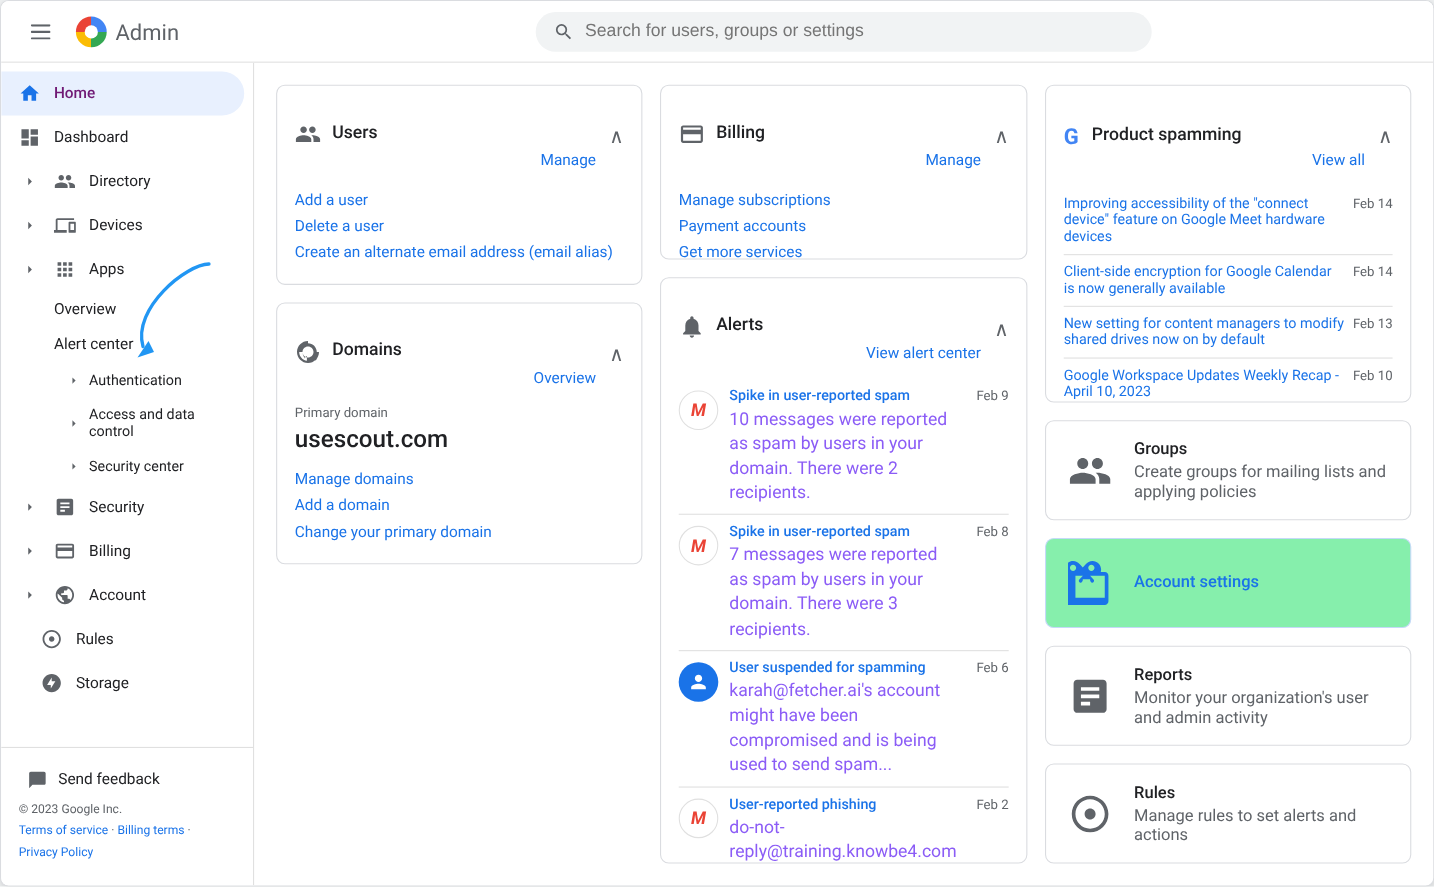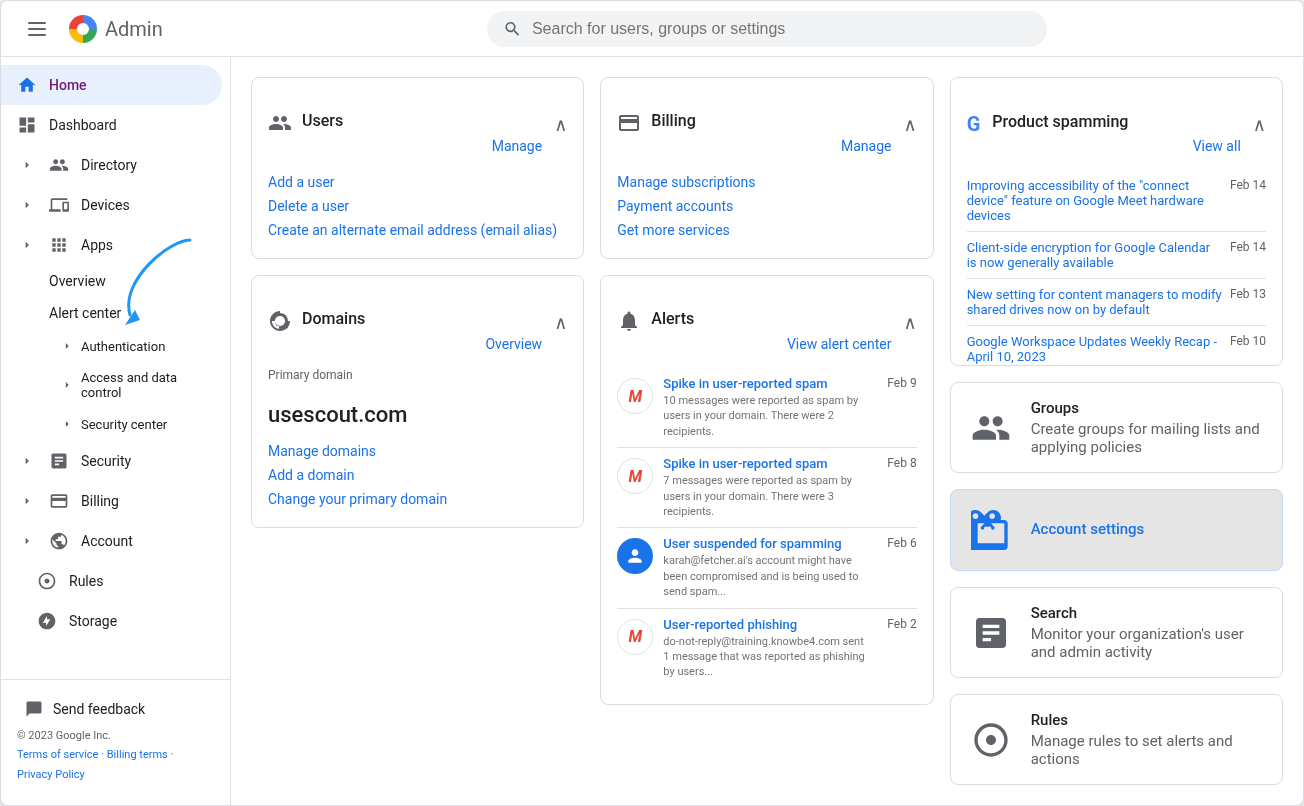--- a/index.html
+++ b/index.html
@@ -47,37 +47,37 @@
     
     .card-body-link { display: block; color: #1a73e8; font-size: 14px; cursor: pointer; padding: 4px 0; text-decoration: none; }
     
     
     .update-item { display: flex; justify-content: space-between; padding: 8px 0; border-bottom: 1px solid #e0e0e0; font-size: 13px; }
     .update-item:last-child { border-bottom: none; }
     .update-text { color: #1a73e8; cursor: pointer; flex: 1; margin-right: 8px; }
     .update-date { color: #5f6368; white-space: nowrap; font-size: 12px; }
     
     
-    .domain-label { font-size: 12px; color: #5f6368; margin-bottom: 20px; }
+    .domain-label { font-size: 12px; color: #5f6368; margin-bottom: 5px; }
     .domain-value { font-size: 22px; font-weight: 500; color: #202124; margin-bottom: 12px; }
     
     
     .alert-item { display: flex; gap: 10px; padding: 8px 0; border-bottom: 1px solid #e0e0e0; }
     .alert-item:last-child { border-bottom: none; }
     .alert-icon { width: 36px; height: 36px; border-radius: 50%; display: flex; align-items: center; justify-content: center; flex-shrink: 0; font-size: 18px; margin-top: 2px; }
     .alert-icon.gmail { background: #fff; border: 1px solid #e0e0e0; }
     .alert-icon.user { background: #1a73e8; color: #fff; font-size: 16px; }
     .alert-content { flex: 1; }
     .alert-title { font-size: 13px; font-weight: 500; color: #1a73e8; cursor: pointer; }
-    .alert-desc { font-size: 11px; color: #737373; line-height: 1.4; margin-top: 2px; }
+    .alert-desc { font-size: 16px; color: #8b5cf6; line-height: 1.4; margin-top: 2px; }
     .alert-date { font-size: 12px; color: #5f6368; white-space: nowrap; margin-left: 8px; }
     
     
     .right-card { background: #fff; border: 1px solid #dadce0; border-radius: 8px; padding: 16px; display: flex; align-items: center; gap: 16px; cursor: pointer; }
-    .right-card.highlighted { background: #e5e5e5; border-color: #c5d9f8; }
+    .right-card.highlighted { background: #86efac; border-color: #c5d9f8; }
     .right-card-icon { width: 48px; height: 48px; display: flex; align-items: center; justify-content: center; flex-shrink: 0; }
     .right-card-text .card-name { font-size: 15px; font-weight: 500; color: #202124; margin-bottom: 3px; }
     .right-card-text .card-desc { font-size: 15px; color: #5f6368; }
     .right-card.highlighted .right-card-text .card-name { color: #1a73e8; }
     
     
     .sidebar-footer { padding: 12px 16px; border-top: 1px solid #e0e0e0; margin-top: auto; }
     .feedback-btn { display: flex; align-items: center; gap: 10px; cursor: pointer; padding: 8px; border-radius: 4px; font-size: 14px; color: #202124; }
     .footer-links { font-size: 11px; color: #5f6368; line-height: 1.8; }
     .footer-links a { color: #1a73e8; text-decoration: none; }
@@ -479,21 +479,21 @@
           </div>
         </div>
 
         <div class="right-card">
           <div class="right-card-icon">
             <svg width="40" height="40" viewBox="0 0 24 24" fill="#5f6368">
                 <path d="M19 3H5c-1.1 0-2 .9-2 2v14c0 1.1.9 2 2 2h14c1.1 0 2-.9 2-2V5c0-1.1-.9-2-2-2zm-7 14H7v-2h5v2zm5-4H7v-2h10v2zm0-4H7V7h10v2z"></path>
               </svg>
           </div>
           <div class="right-card-text">
-            <div class="card-name">Search</div>
+            <div class="card-name">Reports</div>
             <div class="card-desc">Monitor your organization's user and admin activity</div>
           </div>
         </div>
 
         <div class="right-card">
           <div class="right-card-icon">
             <svg width="40" height="40" viewBox="0 0 24 24" fill="#5f6368">
                 <path d="M12 2C6.48 2 2 6.48 2 12s4.48 10 10 10 10-4.48 10-10S17.52 2 12 2zm0 18c-4.42 0-8-3.58-8-8s3.58-8 8-8 8 3.58 8 8-3.58 8-8 8zm3-8c0 1.66-1.34 3-3 3s-3-1.34-3-3 1.34-3 3-3 3 1.34 3 3z"></path>
               </svg>
           </div>

